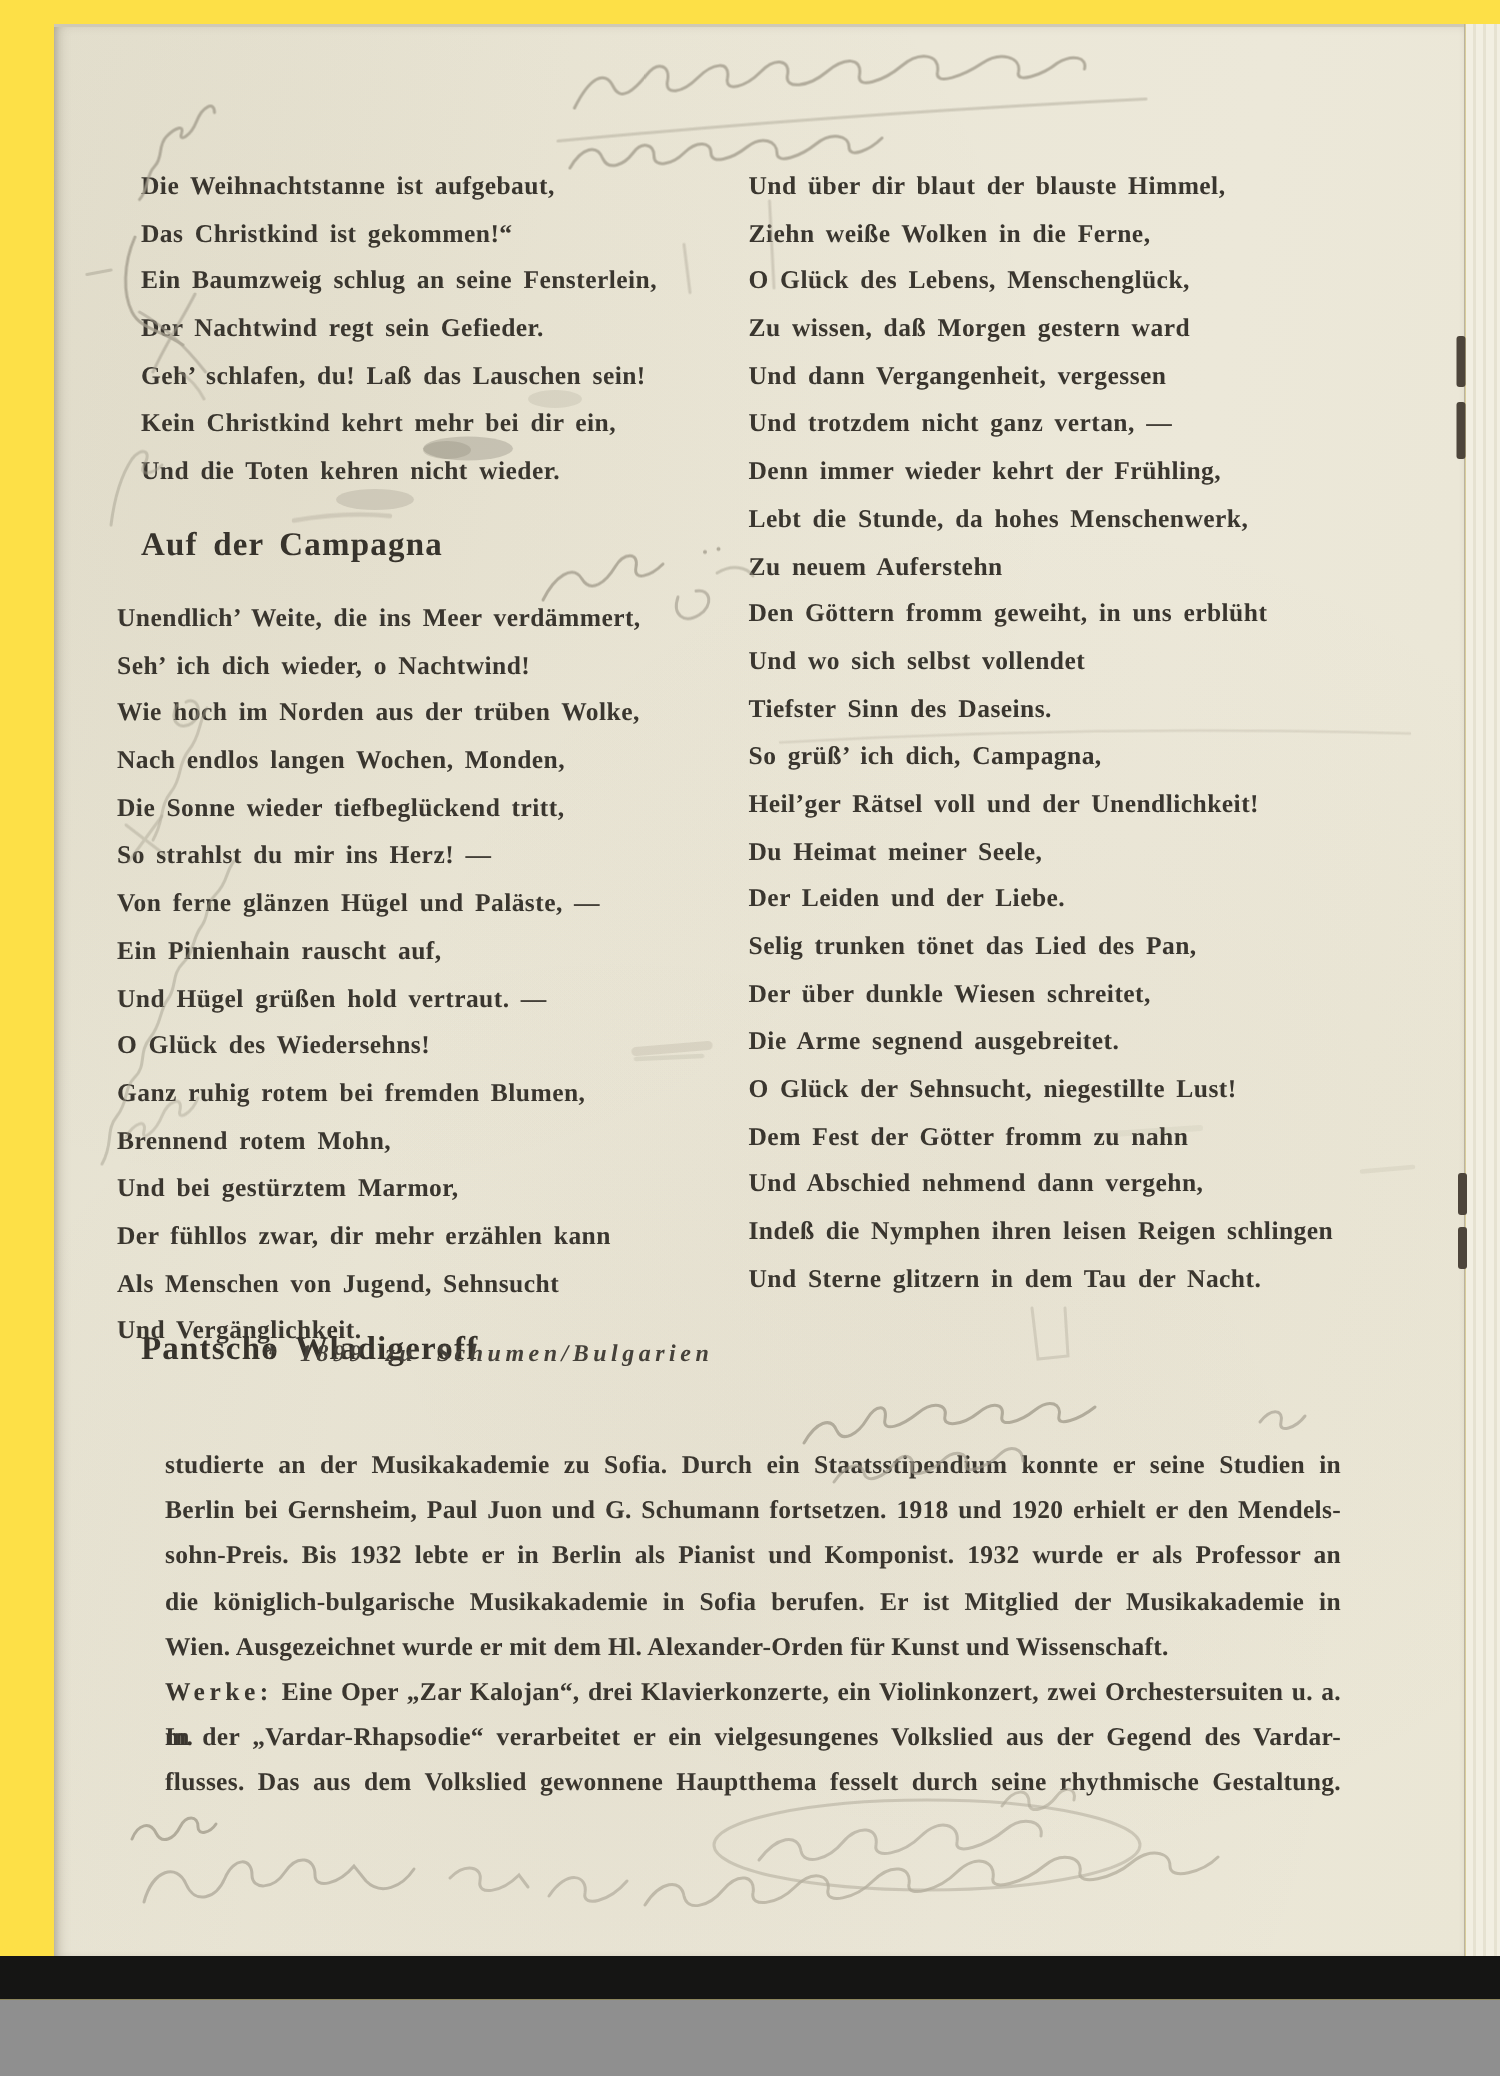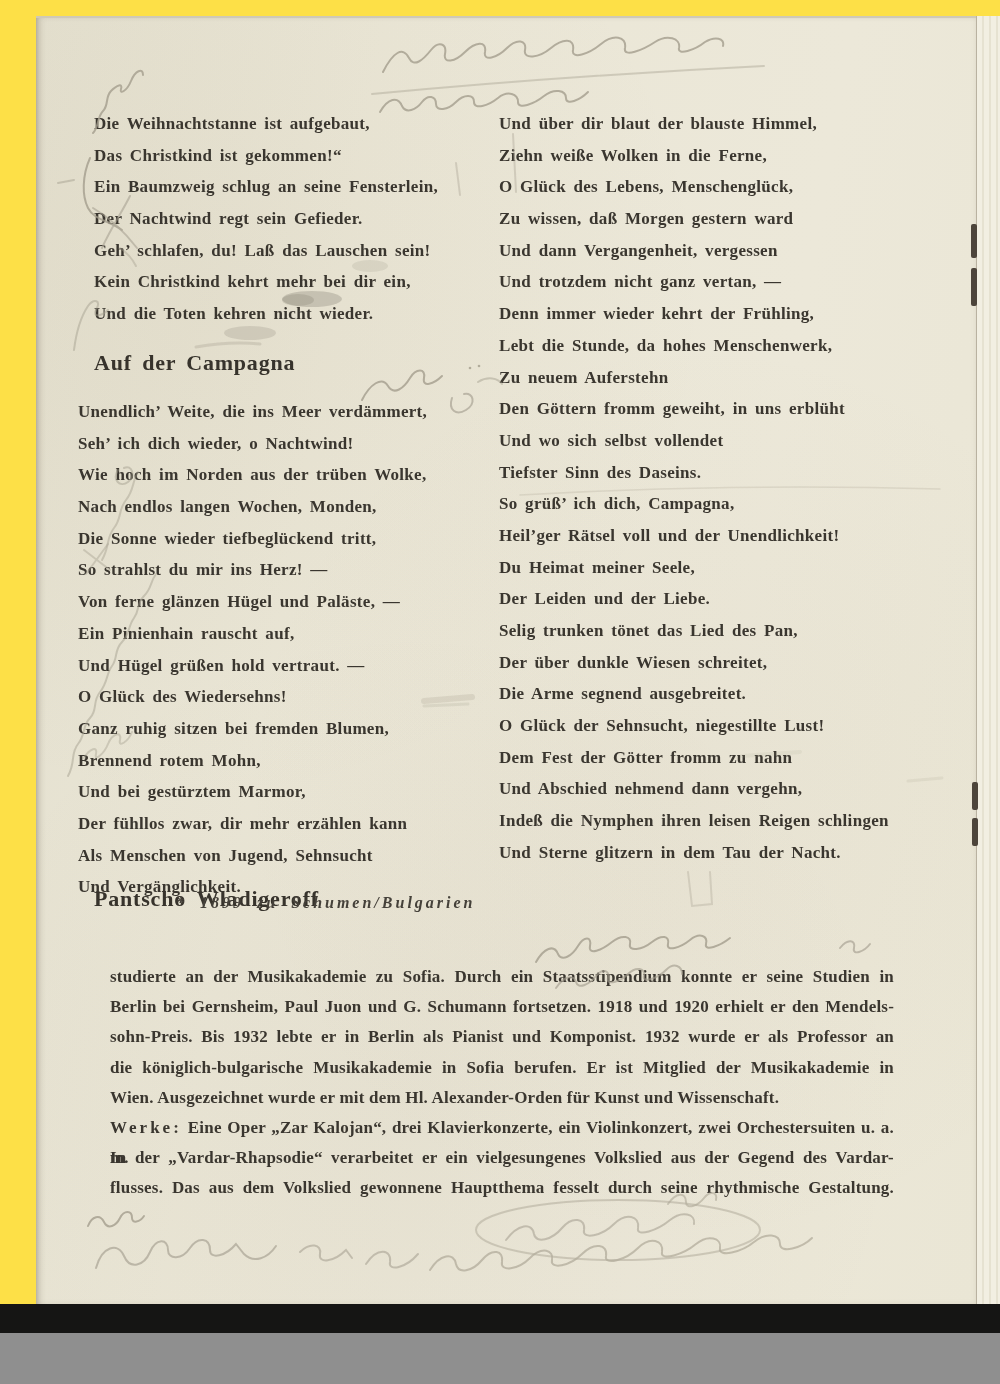--- a/index.html
+++ b/index.html
@@ -62,21 +62,21 @@
       <div class="line">Unendlich’ Weite, die ins Meer verdämmert,</div>
       <div class="line">Seh’ ich dich wieder, o Nachtwind!</div>
       <div class="line">Wie hoch im Norden aus der trüben Wolke,</div>
       <div class="line">Nach endlos langen Wochen, Monden,</div>
       <div class="line">Die Sonne wieder tiefbeglückend tritt,</div>
       <div class="line">So strahlst du mir ins Herz! —</div>
       <div class="line">Von ferne glänzen Hügel und Paläste, —</div>
       <div class="line">Ein Pinienhain rauscht auf,</div>
       <div class="line">Und Hügel grüßen hold vertraut. —</div>
       <div class="line">O Glück des Wiedersehns!</div>
-      <div class="line">Ganz ruhig sitzen bei fremden Blumen,</div>
+      <div class="line">Ganz ruhig rotem bei fremden Blumen,</div>
       <div class="line">Brennend rotem Mohn,</div>
       <div class="line">Und bei gestürztem Marmor,</div>
       <div class="line">Der fühllos zwar, dir mehr erzählen kann</div>
       <div class="line">Als Menschen von Jugend, Sehnsucht</div>
       <div class="line">Und Vergänglichkeit.</div>
     </div>
 
   <div class="col poem-right">
       <div class="line">Und über dir blaut der blauste Himmel,</div>
       <div class="line">Ziehn weiße Wolken in die Ferne,</div>

